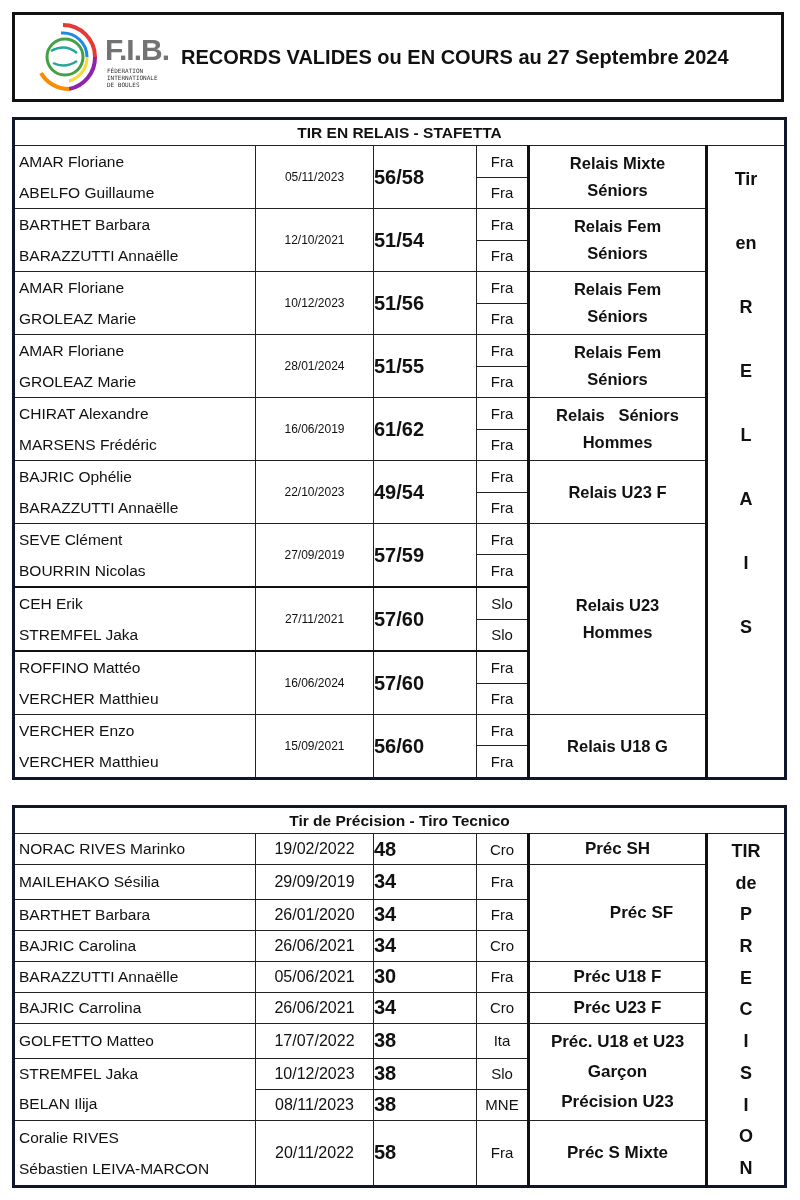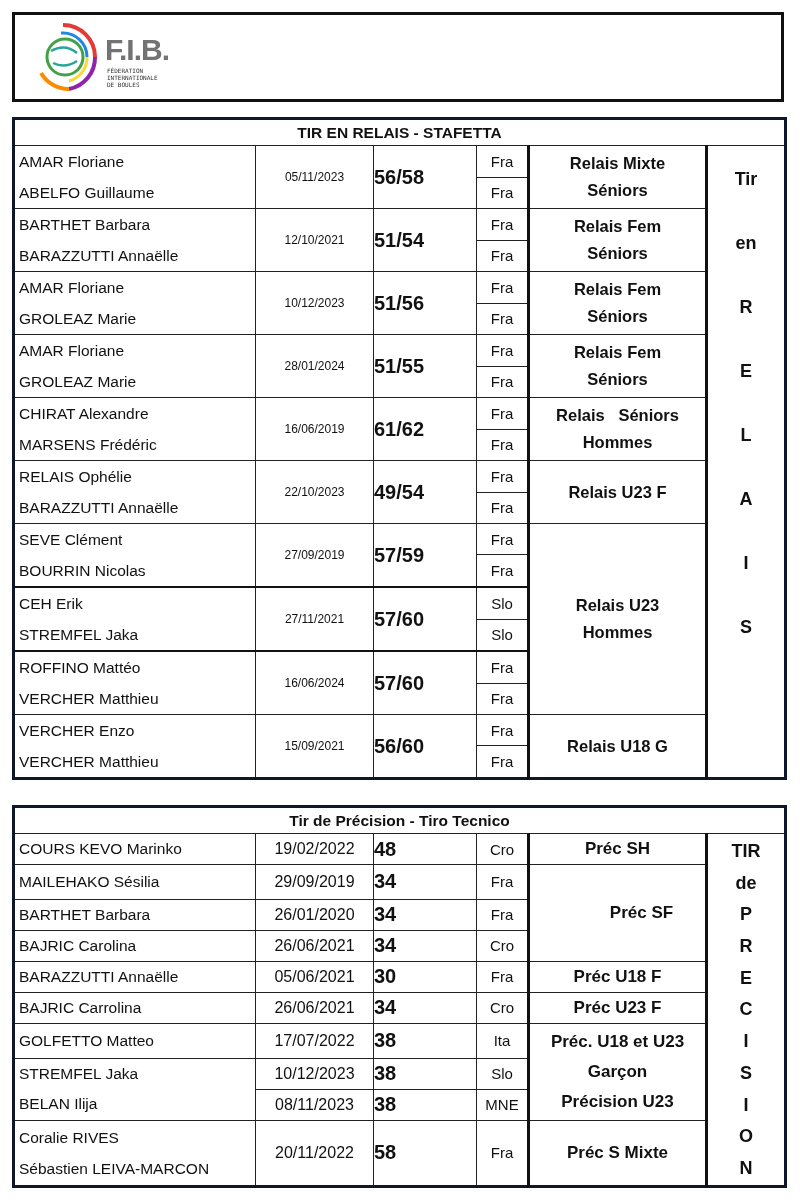--- a/index.html
+++ b/index.html
@@ -50,20 +50,21 @@
     <path d="M36 68 A32 32 0 0 1 8 52" fill="none" stroke="#fb8c00" stroke-width="4"></path>
     <path d="M28 12 A24 24 0 0 1 54 36" fill="none" stroke="#1e88e5" stroke-width="3"></path>
     <path d="M54 36 A24 24 0 0 1 36 60" fill="none" stroke="#fdd835" stroke-width="3"></path>
     <circle cx="32" cy="36" r="18" fill="none" stroke="#43a047" stroke-width="3"></circle>
     <path d="M18 30 Q32 22 44 32 M20 42 Q32 48 44 40" fill="none" stroke="#26a69a" stroke-width="2.5"></path>
   </svg>
   <div class="fib-text">F.I.B.</div>
   <div class="fib-sub">FÉDERATION
 INTERNATIONALE
 DE BOULES</div>
+  <div class="header-title">RECORDS VALIDES ou EN COURS au 27 Septembre 2024</div>
 </div>
 
 <table class="rec relais" style="top:117px; width:772px;">
   <colgroup>
     <col style="width:242px">
       <col style="width:118px">
       <col style="width:103px">
       <col style="width:52px">
       <col style="width:178px">
       <col style="width:79px">
@@ -160,21 +161,21 @@
         <td class="cat-cell thick-left thick-right" rowspan="2">
           <span style="display:block; white-space:pre;">Relais   Séniors</span>
           <span style="display:block; white-space:pre;">Hommes</span>
         </td>
       </tr>
       <tr>
         <td class="country-cell country-sub">Fra</td>
       </tr>
       <tr class="pair-top">
         <td class="name-cell" rowspan="2">
-          <span class="name-line">RELAIS Ophélie</span>
+          <span class="name-line">BAJRIC Ophélie</span>
           <span class="name-line">BARAZZUTTI Annaëlle</span>
         </td>
         <td class="date-cell" rowspan="2">22/10/2023</td>
         <td class="score-cell" rowspan="2">49/54</td>
         <td class="country-cell country-sub">Fra</td>
         <td class="cat-cell thick-left thick-right" rowspan="2">
           <span style="display:block; white-space:pre;">Relais U23 F</span>
         </td>
       </tr>
       <tr>
@@ -247,21 +248,21 @@
       <col style="width:178px">
       <col style="width:79px">
   </colgroup>
   <tbody>
       <tr>
     <td colspan="6" class="caption-cell" style="height:25px;">Tir de Précision - Tiro Tecnico</td>
   </tr>
   </tbody>
     <tbody id="prec-body">
       <tr>
-        <td class="name-cell" style="height: 30px;"><span>COURS KEVO Marinko</span></td>
+        <td class="name-cell" style="height: 30px;"><span>NORAC RIVES Marinko</span></td>
         <td class="date-cell">19/02/2022</td>
         <td class="score-cell">48</td>
         <td class="country-cell">Cro</td>
         <td class="cat-cell thick-left thick-right" rowspan="1">
           <span style="display:block;">Préc SH</span>
         </td>
         <td class="side-cell" rowspan="10" style="padding-top: 2px;">
           <span class="side-letter" style="height: 31.7px; line-height: 30px;">TIR</span>
           <span class="side-letter" style="height: 31.7px; line-height: 30px;">de</span>
           <span class="side-letter" style="height: 31.7px; line-height: 30px;">P</span>

